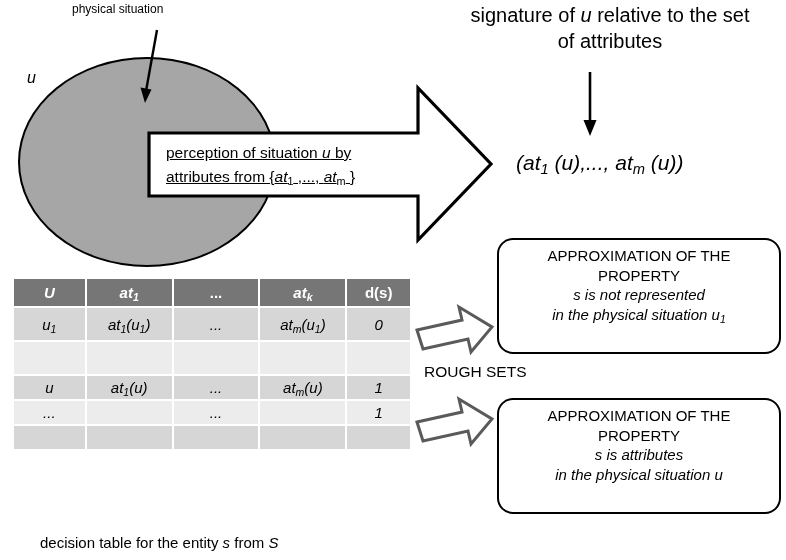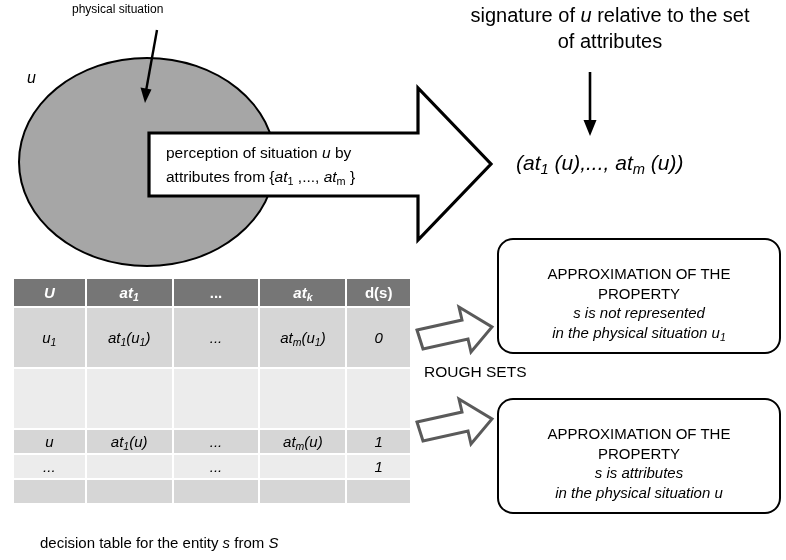--- a/index.html
+++ b/index.html
@@ -68,20 +68,21 @@
     width: 786px; height: 560px;
     pointer-events: none;
   }
 
   
   #perception-label {
     left: 166px; top: 141px;
     font-size: 15.5px;
     line-height: 1.55;
     z-index: 5;
+    text-decoration: underline;
   }
 
   
   #signature-formula {
     left: 516px; top: 150px;
     font-size: 21px;
   }
 
   
   #decision-table {
@@ -107,21 +108,21 @@
     font-style: italic;
     height: 27px;
   }
   #decision-table thead th.nonital { font-style: normal; }
   #decision-table td {
     font-style: italic;
     color: #000;
   }
   #decision-table tr.shade-a td { background: #d6d6d6; }
   #decision-table tr.shade-b td { background: #ececec; }
-  #decision-table tr.tall td { height: 59px; }
+  #decision-table tr.tall td { height: 32px; }
 
   .col-u   { width: 70px; }
   .col-at1 { width: 84px; }
   .col-dots{ width: 84px; }
   .col-atk { width: 84px; }
   .col-ds  { width: 62px; }
 
   td.cell-dots-left { text-align: left; padding-left: 10px; }
 
   
@@ -132,21 +133,21 @@
 
   
   .approx-box {
     border: 2.5px solid #000000;
     border-radius: 16px;
     background: #ffffff;
     box-sizing: border-box;
     text-align: center;
     font-size: 15px;
     line-height: 1.30;
-    padding-top: 24px;
+    padding-top: 6px;
     white-space: normal;
   }
   #approx-box-top {
     left: 497px; top: 238px;
     width: 284px; height: 116px;
   }
   #approx-box-bottom {
     left: 497px; top: 398px;
     width: 284px; height: 116px;
   }

